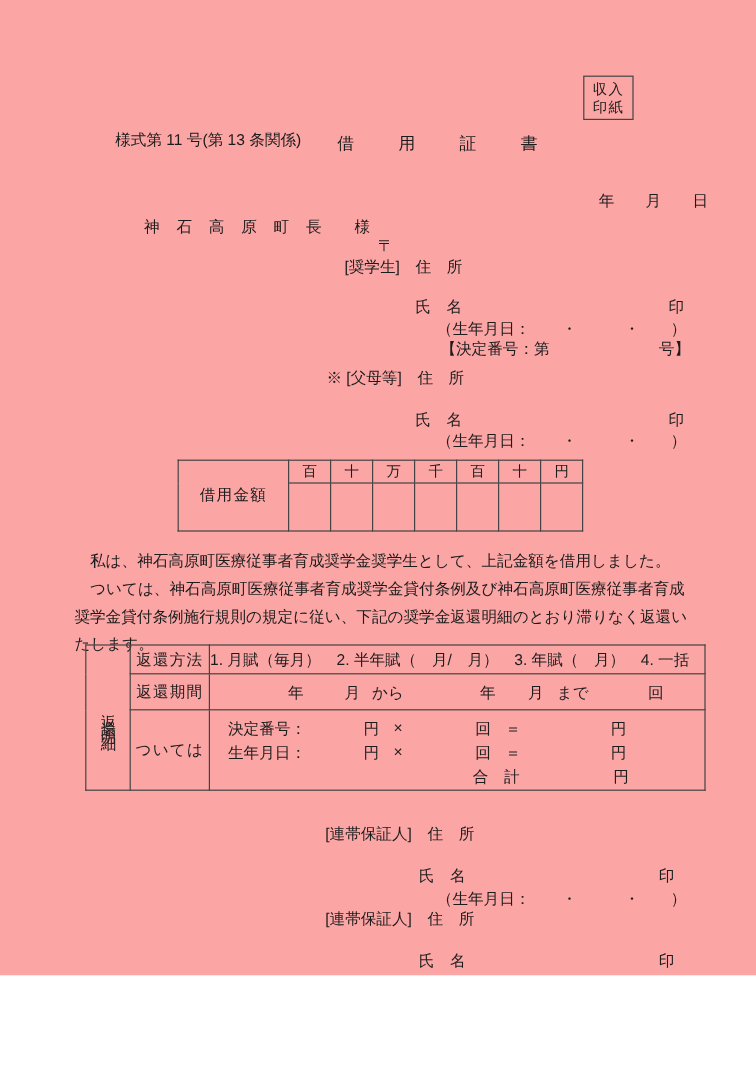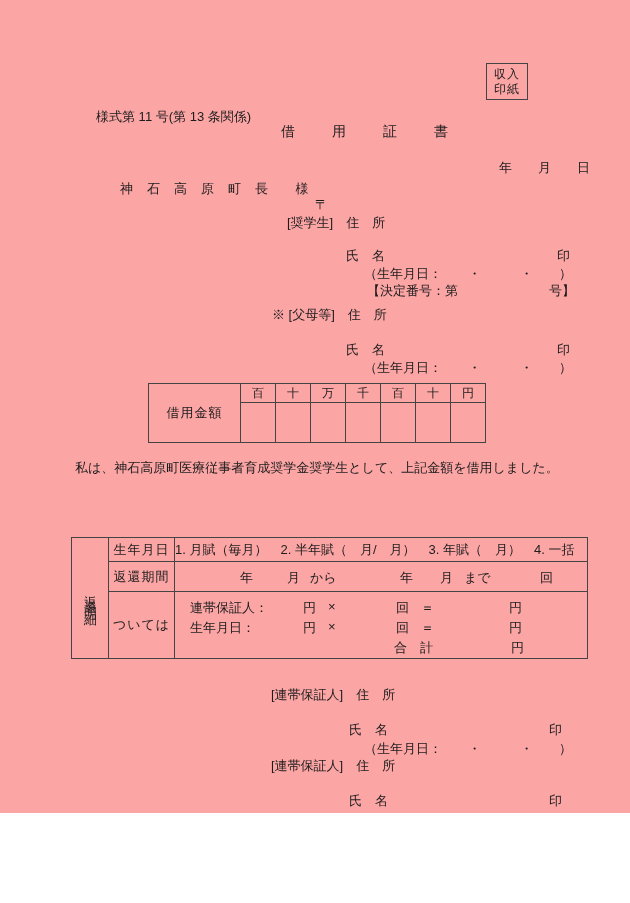--- a/index.html
+++ b/index.html
@@ -50,21 +50,21 @@
 <body>
 
 <div class="page">
 
   <div class="stamp">
     <span>収入</span>
     <span>印紙</span>
   </div>
 
   <div class="abs" style="left:62px; top:108px;">様式第 11 号(第 13 条関係)</div>
-  <div class="abs title" style="left:247px; top:123px;">借　　用　　証　　書</div>
+  <div class="abs title" style="left:247px; top:111px;">借　　用　　証　　書</div>
   <div class="abs" style="left:465px; top:159px;">年　　月　　日</div>
   <div class="abs" style="left:86px; top:180px; letter-spacing:0.5px;">神　石　高　原　町　長　　様</div>
   <div class="abs" style="left:281px; top:196px;">〒</div>
 
   <div class="abs" style="left:253px; top:214px;text-align:right;">[奨学生]　住　所</div>
   <div class="abs" style="left:312px; top:247px;">氏　名</div>
   <div class="abs" style="left:523px; top:247px;">印</div>
   <div class="abs" style="left:330px; top:265px;">（生年月日：　　・　　　・　　）</div>
   <div class="abs" style="left:333px; top:282px;">【決定番号：第　　　　　　　号】</div>
 
@@ -92,47 +92,48 @@
       <td class="ac"></td>
       <td class="ac"></td>
       <td class="ac"></td>
       <td class="ac"></td>
     </tr>
   </tbody>
     </table>
 
   <div class="para">
     <p>　私は、神石高原町医療従事者育成奨学金奨学生として、上記金額を借用しました。</p>
+    <p>　ついては、神石高原町医療従事者育成奨学金貸付条例及び神石高原町医療従事者育成奨学金貸付条例施行規則の規定に従い、下記の奨学金返還明細のとおり滞りなく返還いたします。</p>
   </div>
 
   <table class="rtable">
     <tbody>
         <tr class="r1">
       <td class="side" rowspan="3">
         <span class="vert">返還明細</span>
       </td>
-      <td class="rlbl">生年月日</td>
+      <td class="rlbl">返還方法</td>
       <td class="rc rc1">1. 月賦（毎月）　2. 半年賦（　月/　月）　3. 年賦（　月）　4. 一括</td>
     </tr>
     <tr class="r2">
       <td class="rlbl">返還期間</td>
       <td class="rc">
         <span class="f" style="left:65px;  top:7px;">年</span>
         <span class="f" style="left:112px; top:7px;">月</span>
         <span class="f" style="left:135px; top:7px;">から</span>
         <span class="f" style="left:225px; top:7px;">年</span>
         <span class="f" style="left:265px; top:7px;">月</span>
         <span class="f" style="left:289px; top:7px;">まで</span>
         <span class="f" style="left:365px; top:7px;">回</span>
       </td>
     </tr>
     <tr class="r3">
       <td class="rlbl">ついては</td>
       <td class="rc">
-        <span class="f" style="left:15px;  top:7px;">連帯保証人：</span>
+        <span class="f" style="left:15px;  top:7px;">決定番号：</span>
         <span class="f" style="left:128px; top:7px;">円</span>
         <span class="f" style="left:153px; top:7px;">×</span>
         <span class="f" style="left:221px; top:7px;">回</span>
         <span class="f" style="left:246px; top:7px;">＝</span>
         <span class="f" style="left:334px; top:7px;">円</span>
 
         <span class="f" style="left:15px;  top:27px;">生年月日：</span>
         <span class="f" style="left:128px; top:27px;">円</span>
         <span class="f" style="left:153px; top:27px;">×</span>
         <span class="f" style="left:221px; top:27px;">回</span>

